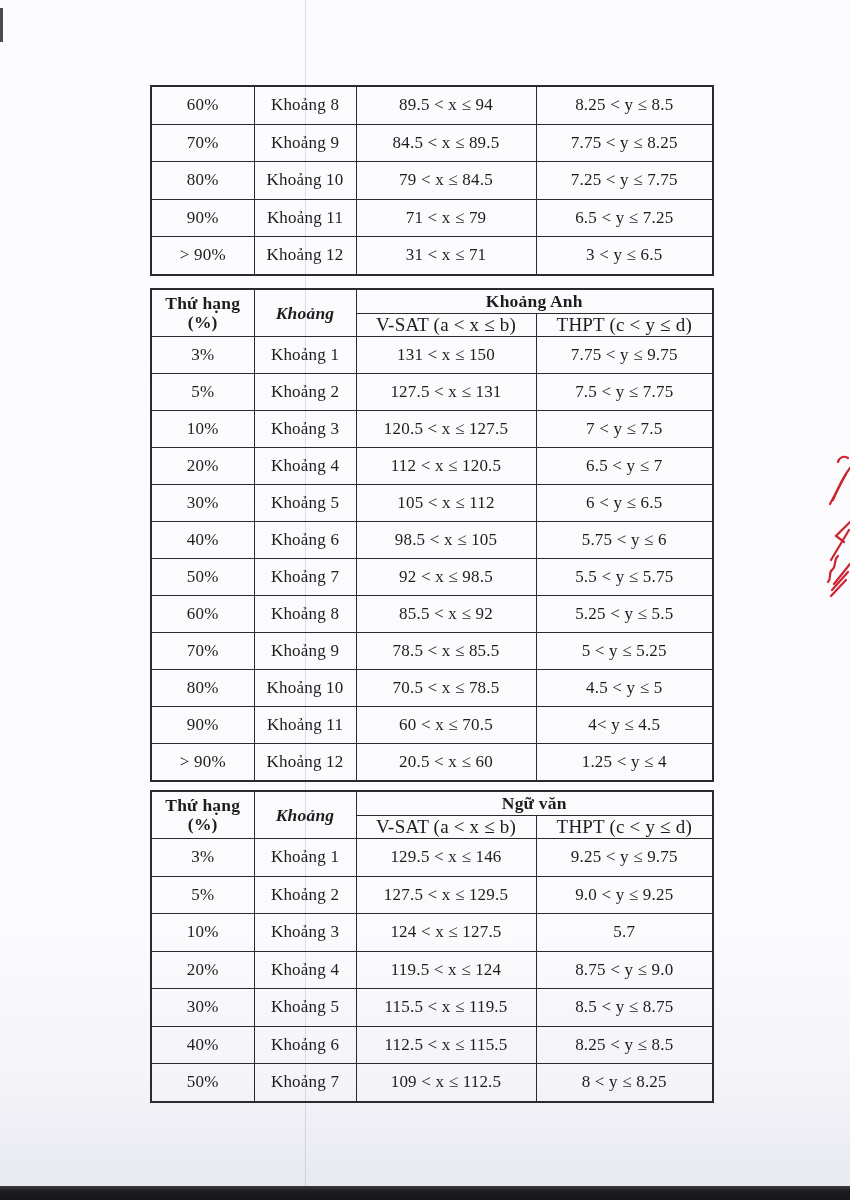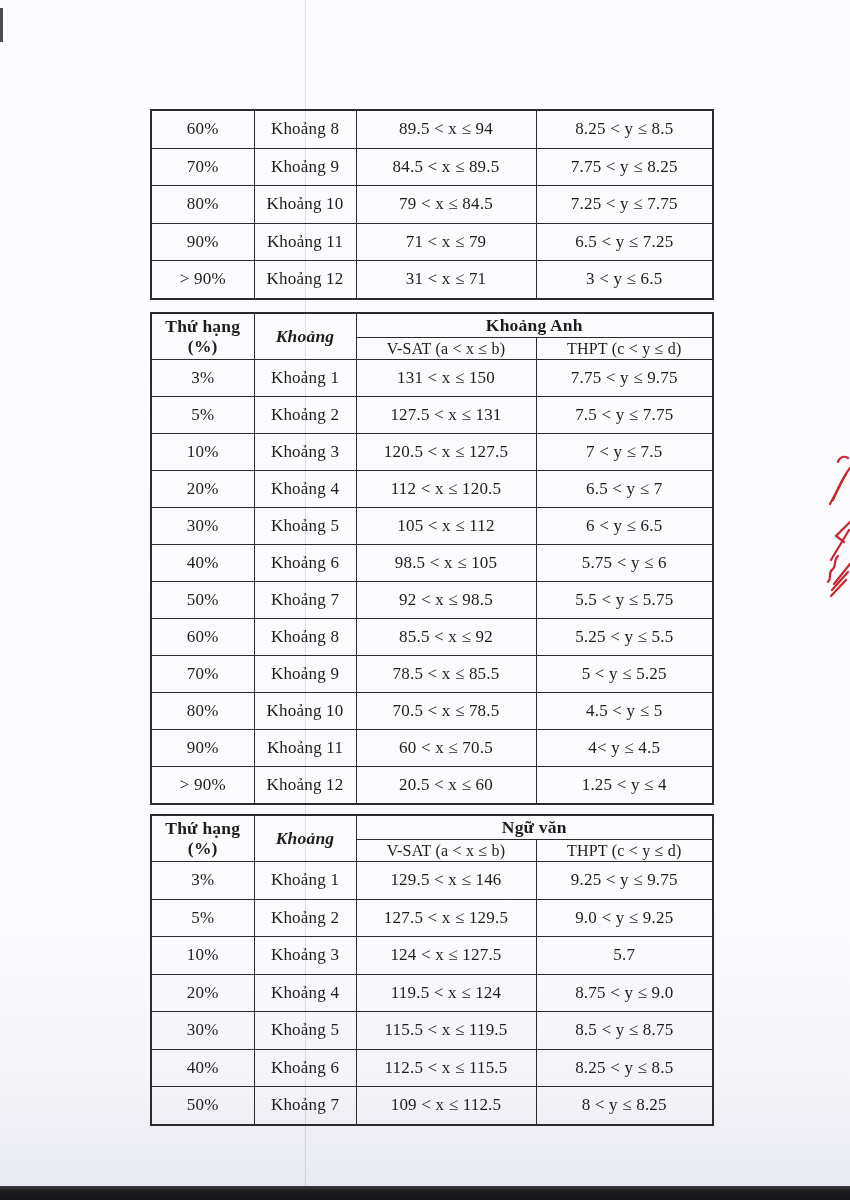--- a/index.html
+++ b/index.html
@@ -59,26 +59,26 @@
     border: 1.6px solid #2b2b2e;
     text-align: center;
     vertical-align: middle;
     padding: 0 4px;
     font-size: 17px;
     letter-spacing: 0.2px;
     color: #1d1d1f;
     overflow: hidden;
     white-space: nowrap;
   }
-  .tbl { border: 2px solid #2b2b2e; margin-top: 24px; }
+  .tbl { border: 2px solid #2b2b2e; }
   .tbl tr.data-row td { height: 36px; }
   #table-continuation tr.data-row td { height: 36.5px; }
   #table-ngu-van tr.data-row td { height: 36.5px; }
   .tbl th { font-weight: bold; text-align: center; }
-  .tbl .subhead th { font-weight: normal; font-size: 16px; height: 21px; }
+  .tbl .subhead th { font-weight: normal; font-size: 19px; height: 21px; }
   .tbl .subject-row th { height: 23px; font-size: 17.5px; }
   .rank-head span { display: block; line-height: 1.1; }
   .range-head { font-size: 17.5px; font-style: italic; }
   
   .red-mark {
     position: absolute;
     right: 0;
     top: 452px;
     width: 26px;
     height: 150px;

